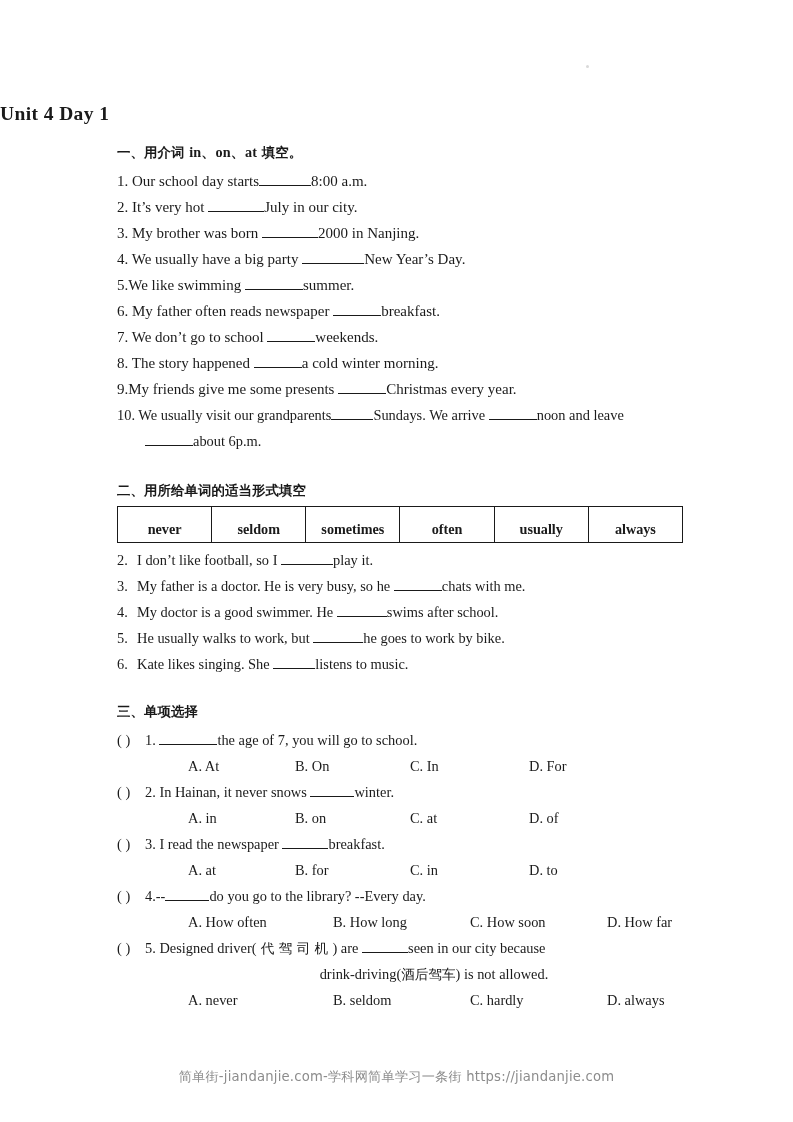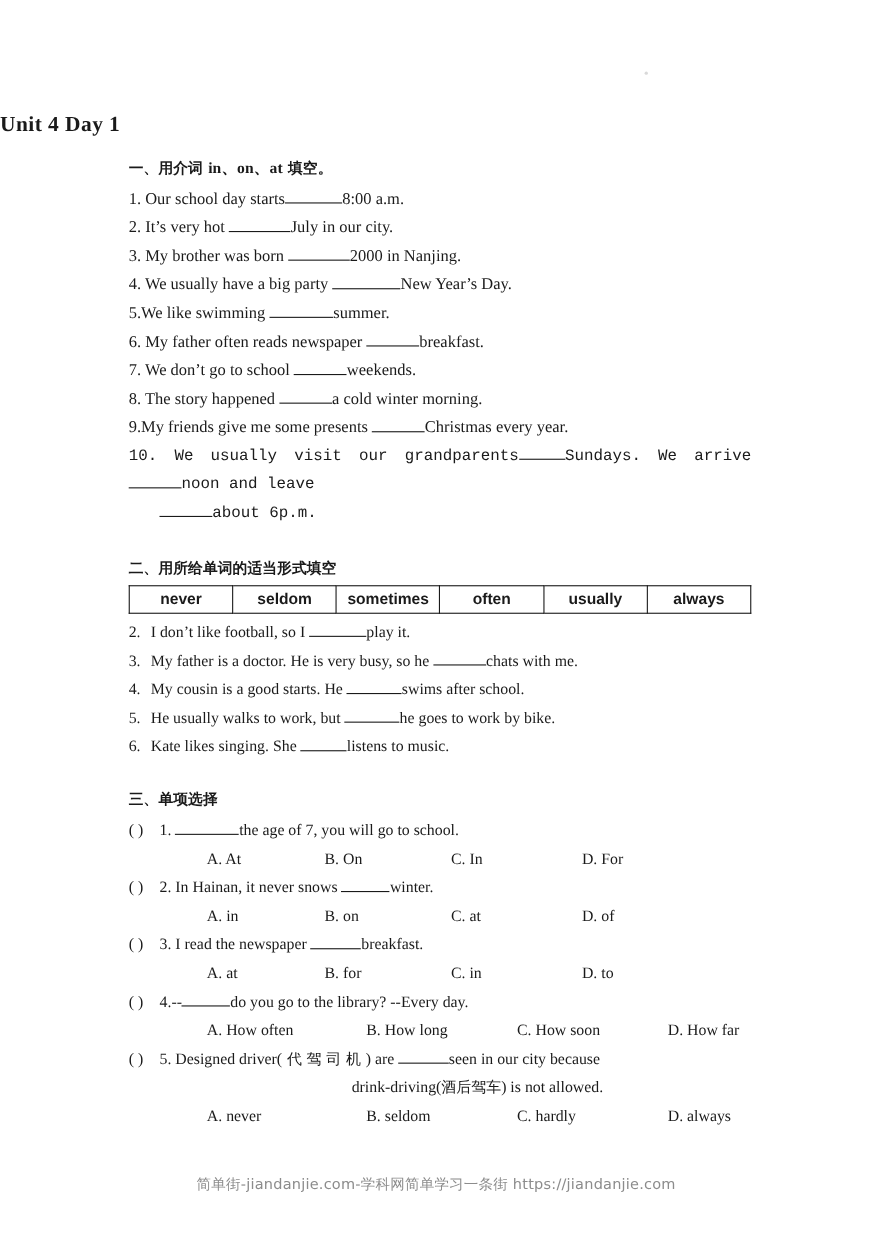--- a/index.html
+++ b/index.html
@@ -69,21 +69,20 @@
     line-height: 26px;
     margin: 0;
     white-space: pre-wrap;
   }
   .q-wrap {
     font-size: 14.4px;
     line-height: 26px;
     margin: 0;
     text-align: justify;
     text-justify: inter-word;
-    font-family: Liberation Mono, monospace;
   }
   .indent-cont {
     display: inline-block;
     width: 28px;
   }
   .blank {
     display: inline-block;
     border-bottom: 1px solid #1a1a1a;
     vertical-align: baseline;
     height: 13px;
@@ -96,22 +95,22 @@
     border-collapse: collapse;
     width: 566px;
     margin: 3px 0 4px 0;
     table-layout: fixed;
   }
   table.adverb-table td {
     border: 1px solid #1a1a1a;
     text-align: center;
     font-size: 14.2px;
     font-weight: bold;
-    padding: 4px 0 4px 0;
-    font-family: Liberation Sans, sans-serif;
+    padding: 14px 0 4px 0;
+    font-family: Liberation Serif, serif;
   }
   .n-item {
     font-size: 14.4px;
     line-height: 26px;
     margin: 0;
   }
   .n-num {
     display: inline-block;
     width: 20px;
   }
@@ -221,21 +220,21 @@
       </tr>
     </tbody>
       </table>
 
     <div>
 
       <p class="n-item"><span class="n-num">2.</span><span>I don’t like football, so I </span><span class="blank" style="width:52px"></span><span>play it.</span></p>
 
       <p class="n-item"><span class="n-num">3.</span><span>My father is a doctor. He is very busy, so he </span><span class="blank" style="width:48px"></span><span>chats with me.</span></p>
 
-      <p class="n-item"><span class="n-num">4.</span><span>My cousin is a good starts. He </span><span class="blank" style="width:50px"></span><span>swims after school.</span></p>
+      <p class="n-item"><span class="n-num">4.</span><span>My doctor is a good swimmer. He </span><span class="blank" style="width:50px"></span><span>swims after school.</span></p>
 
       <p class="n-item"><span class="n-num">5.</span><span>He usually walks to work, but </span><span class="blank" style="width:50px"></span><span>he goes to work by bike.</span></p>
 
       <p class="n-item"><span class="n-num">6.</span><span>Kate likes singing. She </span><span class="blank" style="width:42px"></span><span>listens to music.</span></p>
     </div>
 
     <div class="gap-2"></div>
 
     <div class="sec-head">
       <span class="cn">三、单项选择</span>

